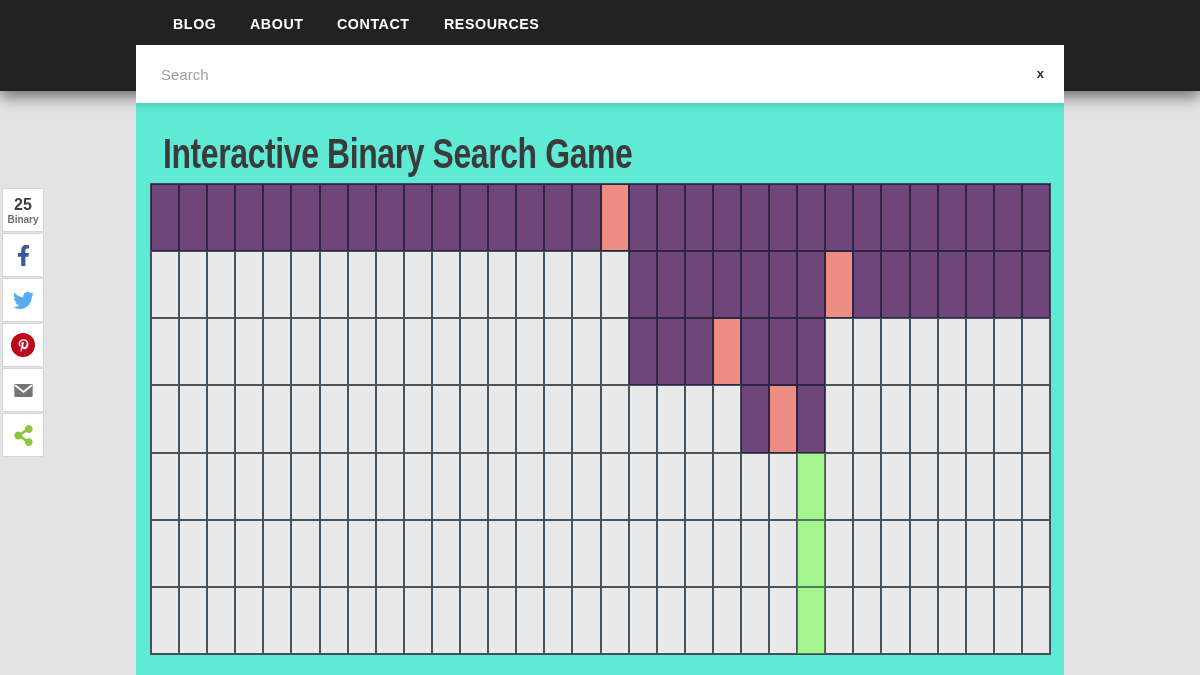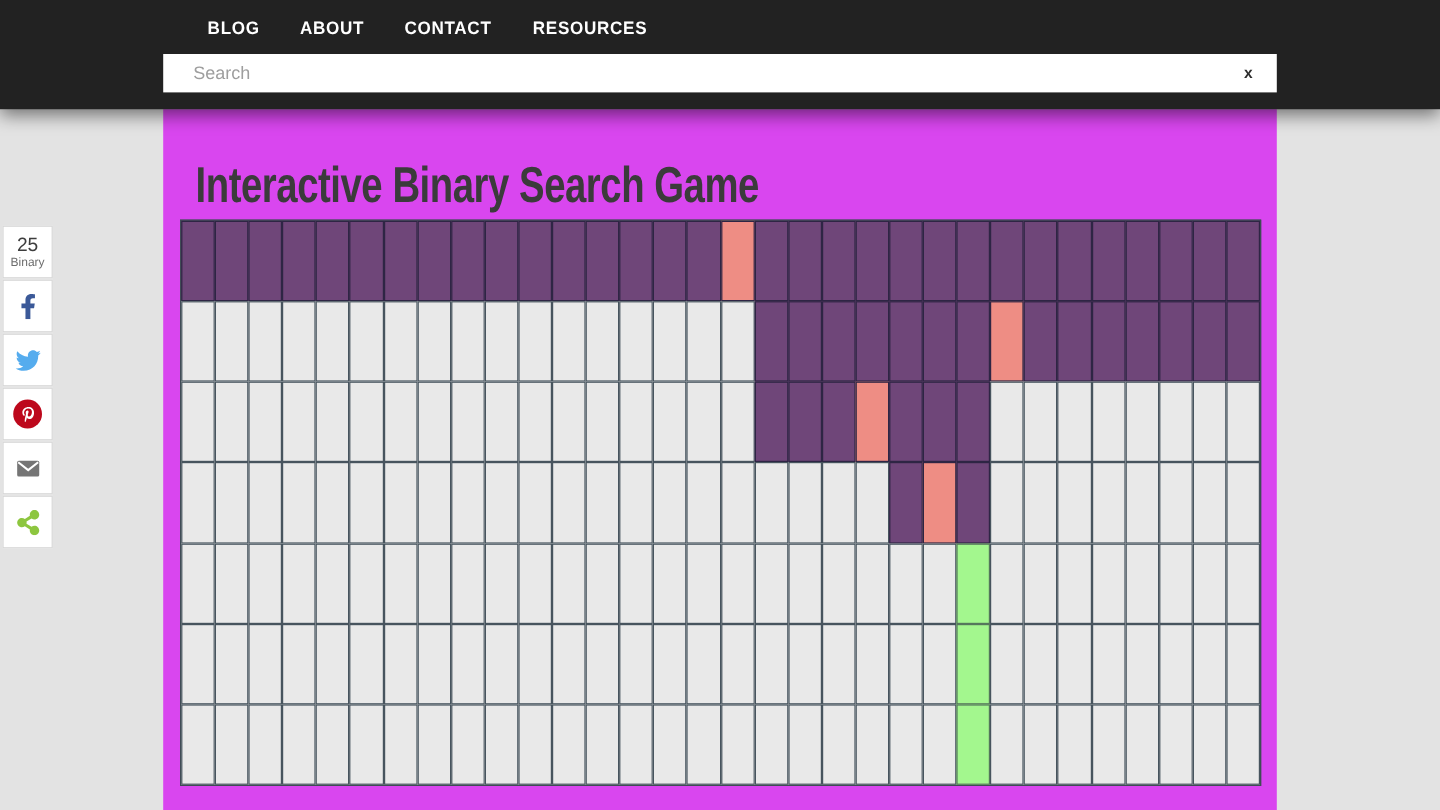--- a/index.html
+++ b/index.html
@@ -9,51 +9,51 @@
   
   .header { position:absolute; left:0; top:0; width:1200px; height:91px;
     background:#222222; z-index:2; box-shadow:0 6px 14px rgba(0,0,0,0.5); }
   .nav { position:absolute; left:173px; top:0; height:46px;
     display:flex; align-items:center; gap:31px; }
   .nav a { color:#ffffff; font-size:15px; font-weight:bold; letter-spacing:0.6px;
     text-decoration:none; cursor:pointer; white-space:nowrap;
     display:inline-block; transform:scaleX(0.95); transform-origin:left center; }
 
   
-  .searchbar { position:absolute; left:136px; top:45px; width:928px; height:32px;
+  .searchbar { position:absolute; left:136px; top:45px; width:928px; height:58px;
     background:#ffffff; z-index:3; }
   .searchbar input { width:100%; height:100%; border:none; outline:none;
     padding-left:25px; font-size:15px; color:#444;
     font-family:"Liberation Sans","DejaVu Sans",sans-serif; }
   .searchbar input::placeholder { color:#9e9e9e; }
   .search-close { position:absolute; right:20px; top:50%; transform:translateY(-54%);
     font-size:13px; font-weight:bold; color:#2e2e2e; cursor:pointer; line-height:1; }
 
   
   .card { position:absolute; left:136px; top:91px; width:928px; height:584px;
-    background:#d946ef; z-index:1; }
+    background:#5eead4; z-index:1; }
   .page-title { position:absolute; left:27px; top:40px; font-size:42px; line-height:46px;
     font-weight:bold; color:#3b3b3b; letter-spacing:-0.5px; white-space:nowrap;
     display:inline-block; transform:scaleX(0.76); transform-origin:left top; }
 
   
   .bgrid { position:absolute; left:14px; top:92px; width:901px; height:472px;
     display:grid; grid-template-columns:repeat(32,1fr); grid-template-rows:repeat(7,1fr);
     border:1px solid #3f4c55; background:#3f4c55; }
   .cell { border:1px solid #47545e; cursor:pointer; }
   .cell.empty  { background:var(--c-empty,#e9e9e9); border-color:#47545e; }
   .cell.active { background:var(--c-active,#6f4679); border-color:#2e2544; }
   .cell.guess  { background:var(--c-guess,#ee8d84); border-color:#2e2544; }
   .cell.found  { background:var(--c-found,#a3f78e); border-color:#55775c; }
 
   
   .share-col { position:absolute; left:2px; top:188px; width:42px; z-index:4; }
   .share-box { width:42px; height:44px; background:#ffffff; border:1px solid #d6d6d6;
     margin-bottom:1px; display:flex; flex-direction:column;
-    align-items:center; justify-content:center; }
+    align-items:center; justify-content:center;font-weight:bold; }
   .share-box.btn { cursor:pointer; }
   .share-count-num { font-size:16px; color:#3d3d3d; line-height:18px; }
   .share-count-label { font-size:10px; color:#6e6e6e; line-height:11px; }
   .share-box svg { width:21px; height:21px; display:block; }
   .p-circle { width:24px; height:24px; border-radius:50%;
     display:flex; align-items:center; justify-content:center; }
   .p-circle svg { width:13px; height:13px; }
 </style>
 </head>
 <body>

